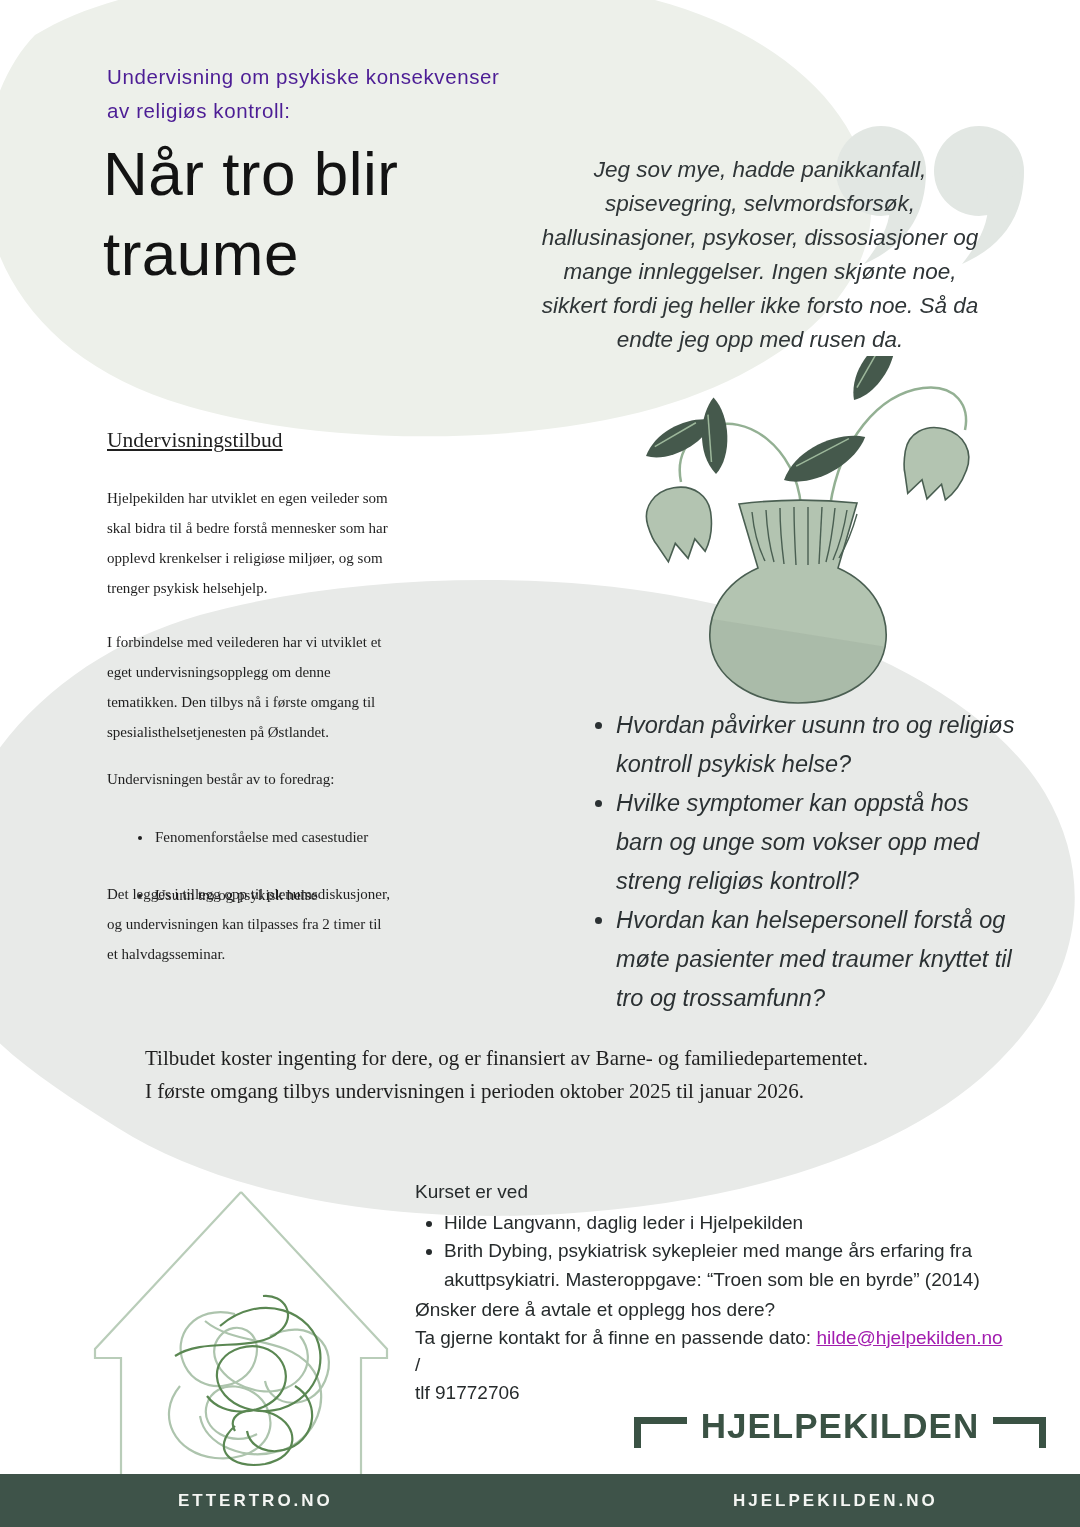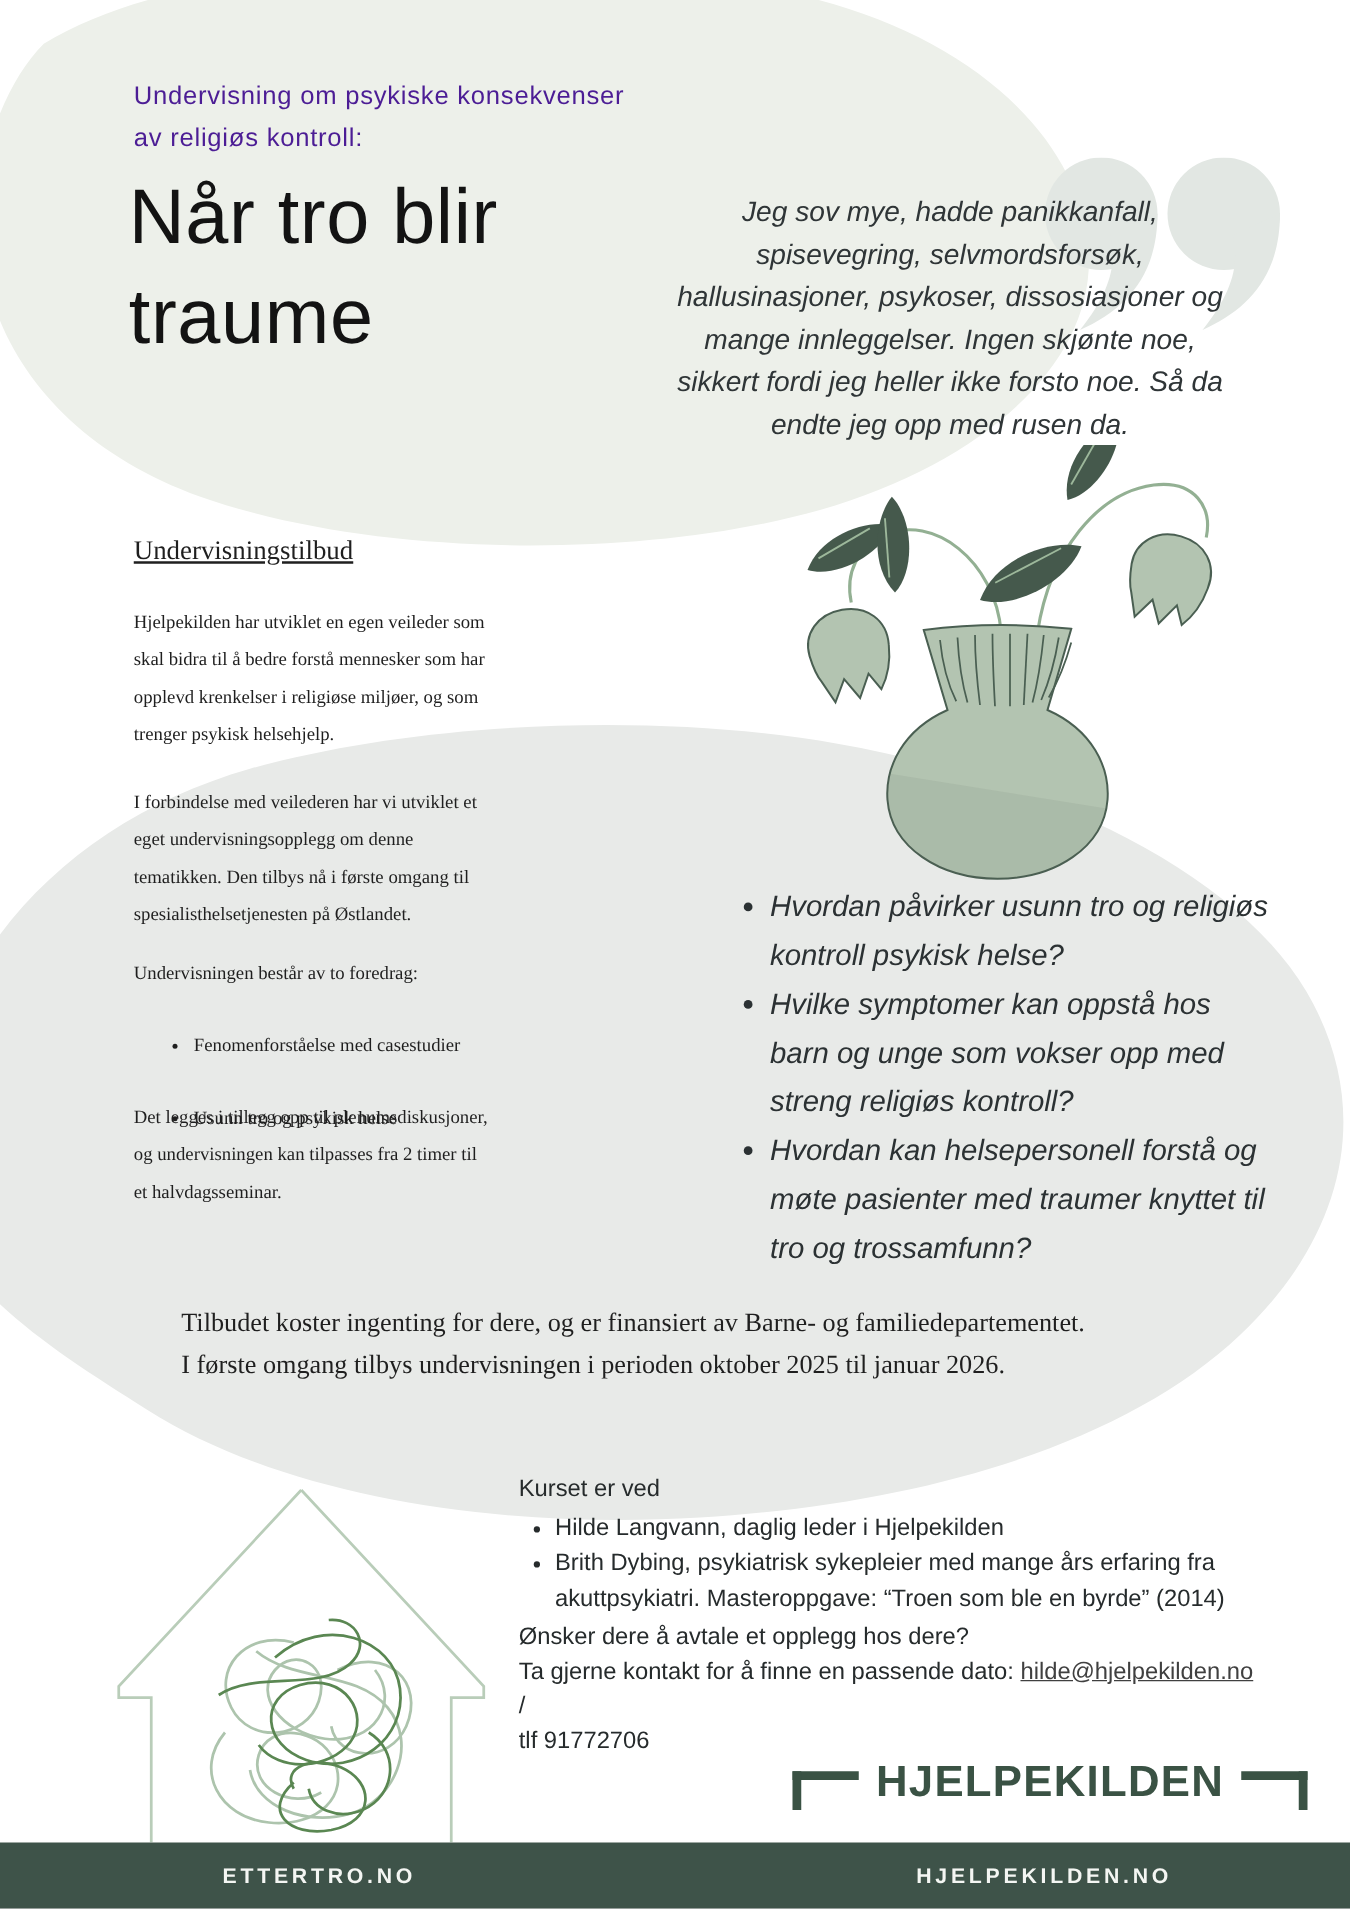--- a/index.html
+++ b/index.html
@@ -44,21 +44,21 @@
     margin:0;padding-left:28px;list-style:disc;
   }
   .funding{left:105px;top:1042px;width:920px;font-size:21px;line-height:33px;z-index:2;margin-left:40px;}
 
   .vase-svg{left:618px;top:356px;z-index:2;}
   .house-svg{left:85px;top:1186px;z-index:1;}
 
   .course{left:415px;top:1178px;width:600px;z-index:2;font-size:19px;line-height:28.5px;color:#262b2c;}
   .course ul{margin:2px 0 0 0;padding-left:29px;list-style:disc;}
   .contact{left:415px;top:1296px;width:590px;z-index:2;font-size:19px;line-height:27.5px;color:#262b2c;}
-  .contact a{color:#404040;text-decoration:underline;}
+  .contact a{color:#a21caf;text-decoration:underline;}
 
   .logo{
     left:625px;top:1398px;width:430px;height:56px;z-index:2;
     display:flex;align-items:center;justify-content:center;gap:14px;color:#3a5244;text-align:right;
   }
   .logo-text{font-size:35px;font-weight:700;letter-spacing:1px;}
   .bracket{width:46px;height:24px;position:relative;top:6px;}
   .bracket.l{border-top:7px solid #3a5244;border-left:7px solid #3a5244;}
   .bracket.r{border-top:7px solid #3a5244;border-right:7px solid #3a5244;}
 

